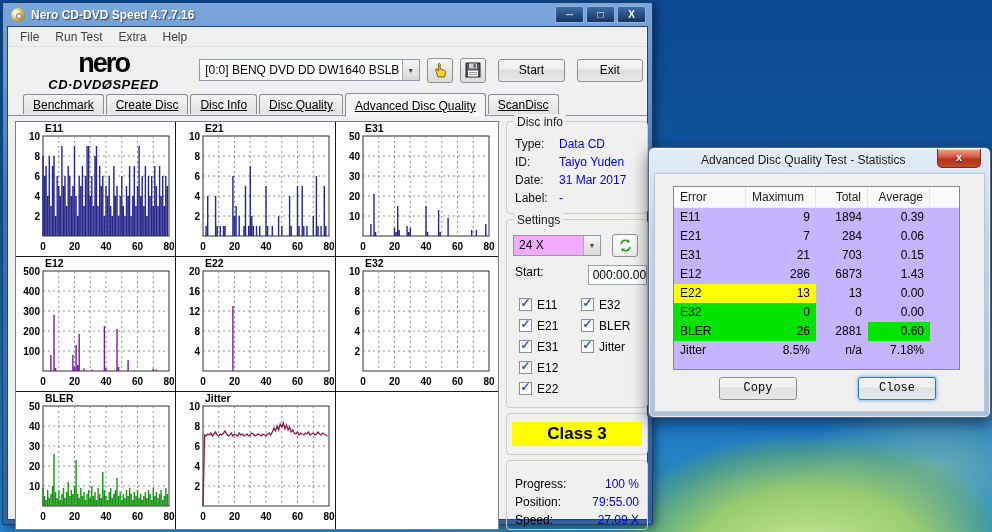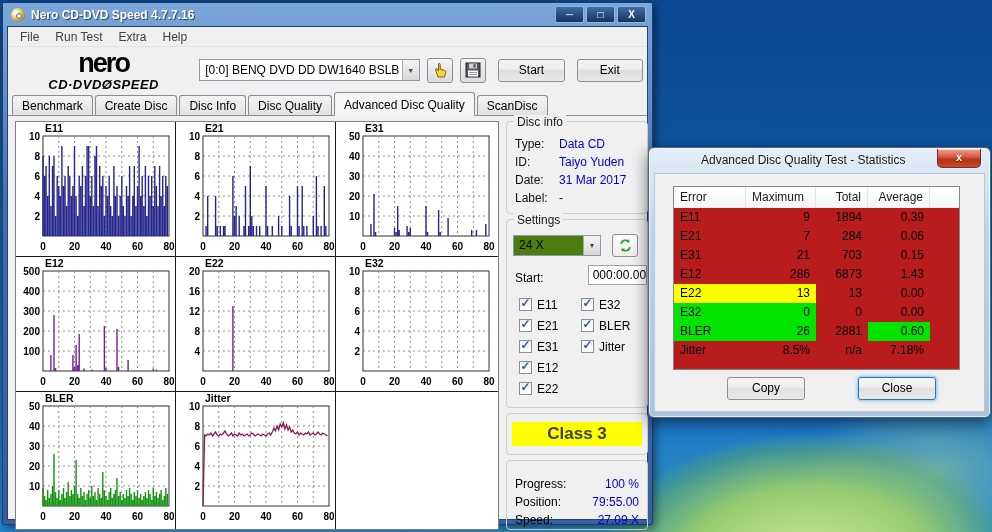--- a/index.html
+++ b/index.html
@@ -40,21 +40,21 @@
   .logo-sub{ font-weight:bold; font-style:italic; font-size:13px; letter-spacing:.5px; color:#000; margin-top:1px;}
   .combo{ display:flex; width:226px; height:22px; border:1px solid #8E98A8; background:#fff; margin-left:4px;}
   .combo-text{ flex:1; line-height:20px; padding-left:5px; white-space:nowrap; overflow:hidden;}
   .combo-arrow{ width:17px; background:linear-gradient(#F4F4F4,#D8D8D8); border-left:1px solid #ABABAB;
     display:grid; place-items:center; font-size:7px; color:#444;}
   .tool-btn{ width:27px; height:25px; margin-left:7px; background:linear-gradient(#F8F8F8,#E6E6E6 50%,#DCDCDC);
     border:1px solid #8E8F8F; border-radius:3px; display:grid; place-items:center;}
   .push-btn{ width:68px; height:23px; margin-left:12px; background:linear-gradient(#F6F6F6,#EDEDED 45%,#DDDDDD 46%,#E7E7E7);
     border:1px solid #8E8F8F; border-radius:3px; text-align:center; line-height:21px; font-size:12px;}
 
-  .tabstrip{ height:22px; display:flex; align-items:flex-end; padding-left:4px; position:relative; z-index:2;}
+  .tabstrip{ height:22px; display:flex; align-items:center; padding-left:15px; position:relative; z-index:2;text-decoration:underline;}
   .tab{ padding:3px 9px 2px 9px; background:linear-gradient(#F4F4F4,#E2E2E2); border:1px solid #898C95; border-bottom:none;
     border-radius:3px 3px 0 0; margin-right:2px; font-size:12px; height:20px;}
   .tab.active{ background:#F5F5F5; height:24px; padding-top:5px; position:relative; top:1px; border-bottom:1px solid #F5F5F5;}
 
   .tabpage{ flex:1; border-top:1px solid #898C95; position:relative; background:#F0F0F0;}
 
   
   .charts-panel{ position:absolute; left:7px; top:5px; width:484px; height:409px; background:#fff; border:1px solid #7F7F7F;
     display:grid; grid-template-columns:160px 160px 162px; grid-template-rows:135px 135px 137px;}
   .chart-cell{ position:relative; background:#fff; border-right:1px solid #1A1A1A; border-bottom:1px solid #1A1A1A;}
@@ -65,60 +65,60 @@
   .chart-cell svg text.ctitle{ font-size:10.5px; font-weight:bold;}
 
   
   .right-col{ position:absolute; left:498px; top:5px; width:142px; height:409px; display:flex; flex-direction:column;}
   .groupbox{ position:relative; border:1px solid #CFCFC3; border-radius:4px; padding:14px 6px 4px 6px; margin-bottom:5px;}
   .groupbox > .gb-label{ position:absolute; top:-7px; left:7px; background:#F0F0F0; padding:0 3px; font-size:12px; color:#1a1a1a;}
   .info-row{ display:flex; margin:1px 0 4px 2px;}
   .info-row .lbl{ width:44px; color:#111;}
   .info-row .val{ color:#0000CC;}
   .settings-top{ display:flex; align-items:center; margin:0 0 8px 0;}
-  .sel{ display:flex; width:88px; height:21px; border:1px solid #8E98A8; background:#4d7c0f;}
+  .sel{ display:flex; width:88px; height:21px; border:1px solid #8E98A8; background:#f0abfc;}
   .sel-text{ flex:1; line-height:19px; padding-left:5px;}
   .refresh-btn{ width:26px; height:23px; margin-left:11px; border:1px solid #8E8F8F; border-radius:3px;
     background:linear-gradient(#FDFDFD,#EDEDED); display:grid; place-items:center;}
-  .field-row{ display:flex; align-items:flex-end; margin:0 0 9px 2px;gap:44px;}
+  .field-row{ display:flex; align-items:flex-start; margin:0 0 9px 2px;gap:44px;}
   .field-row .lbl{ width:42px;}
   .textbox{ width:76px; height:20px; border:1px solid #9AA4AC; background:#fff; line-height:18px; padding-left:4px; font-size:12px;}
   .checks{ display:flex; margin-left:6px;}
   .check-col{ display:flex; flex-direction:column;}
   .check-col.left{ width:62px;}
   .checkrow{ display:flex; align-items:center; height:21px;}
   .cb{ width:13px; height:13px; border:1px solid #8E8F8F; background:linear-gradient(#F2F2F2,#FEFEFE);
     display:inline-grid; place-items:center; margin-right:5px; position:relative;}
   .cb span{ color:#2F58B5; font-size:12px; font-weight:bold; line-height:11px; position:relative; top:-1px;}
   .class-group{ margin-top:auto; padding:8px 5px;}
-  .class-banner{ background:#FFFF00; text-align:center; font-weight:bold; font-size:17px; padding:2px 0; color:#404040;}
+  .class-banner{ background:#FFFF00; text-align:center; font-weight:bold; font-size:17px; padding:2px 0; color:#000000;}
   .progress-rows{ padding:2px 2px 0 2px;}
   .prog-row{ display:flex; justify-content:space-between; margin-bottom:4px;}
   .prog-row .val{ color:#0000CC;}
 
   
   .dialog{ position:absolute; left:648px; top:147px; width:343px; height:271px; border-radius:6px;
     background:linear-gradient(#E3EEF8,#C2D6E9 30%,#AAC2DA);
     border:1px solid #4E657D; box-shadow:0 5px 16px rgba(0,0,20,.55), inset 0 0 0 1px rgba(255,255,255,.65);padding-left:42px;}
   .dialog-titlebar{ height:25px; line-height:25px; padding-left:10px; font-size:12px; color:#151515; text-shadow:0 0 4px rgba(255,255,255,.9);}
   .dlg-close{ position:absolute; top:1px; right:9px; width:44px; height:19px;
     background:linear-gradient(#F0A38E,#D9604A 40%,#B23318 60%,#C44D2D);
     border:1px solid #7E2C1E; border-top:none; border-radius:0 0 5px 5px; color:#fff; font-weight:bold; font-size:11px;
     text-align:center; line-height:17px; box-shadow:inset 0 1px 0 rgba(255,255,255,.55); text-shadow:0 1px 1px rgba(0,0,0,.5);}
   .dialog-client{ position:absolute; left:5px; top:25px; right:5px; bottom:5px; background:#F0F0F0; border:1px solid #B6C6D6;}
-  .stats-list{ position:absolute; left:18px; top:12px; right:24px; height:184px; background:#b91c1c; border:1px solid #828790; overflow:hidden;}
+  .stats-list{ position:absolute; left:18px; top:12px; right:24px; height:184px; background:#c4b5fd; border:1px solid #828790; overflow:hidden;}
   .stats-header{ display:flex; height:21px; border-bottom:1px solid #EDEDED; background:linear-gradient(#FFFFFF,#F6F7F8);}
   .stats-header .hc{ line-height:20px; border-right:1px solid #E4E7EA; padding:0 6px; color:#1a1a1a;}
   .stats-row{ display:flex; height:19px; line-height:19px;}
   .c-error{ width:72px; padding-left:6px;}
   .c-max{ width:70px; text-align:right; padding-right:6px;}
   .c-total{ width:52px; text-align:right; padding-right:6px;}
   .c-avg{ width:62px; text-align:right; padding-right:6px;}
   .hc.c-max,.hc.c-total,.hc.c-avg{ padding-right:6px;}
-  .stats-buttons{ position:absolute; left:12px; right:0; bottom:10px; height:24px;}
+  .stats-buttons{ position:absolute; left:4px; right:0; bottom:10px; height:24px;font-family:Liberation Mono, monospace;}
   .dlg-btn{ position:absolute; width:78px; height:23px; background:linear-gradient(#F5F5F5,#EFEFEF 45%,#E0E0E0 46%,#E9E9E9);
     border:1px solid #8E8F8F; border-radius:3px; text-align:center; line-height:21px; font-size:12px;}
   .dlg-btn.copy{ left:60px;}
   .dlg-btn.close{ right:48px; border:1px solid #2C76B8; box-shadow:0 0 0 1px #AAD4F2, 0 0 4px #5FA8DC;}
 </style>
 </head>
 <body>
 
 <div class="main-window">
   <div class="titlebar">

